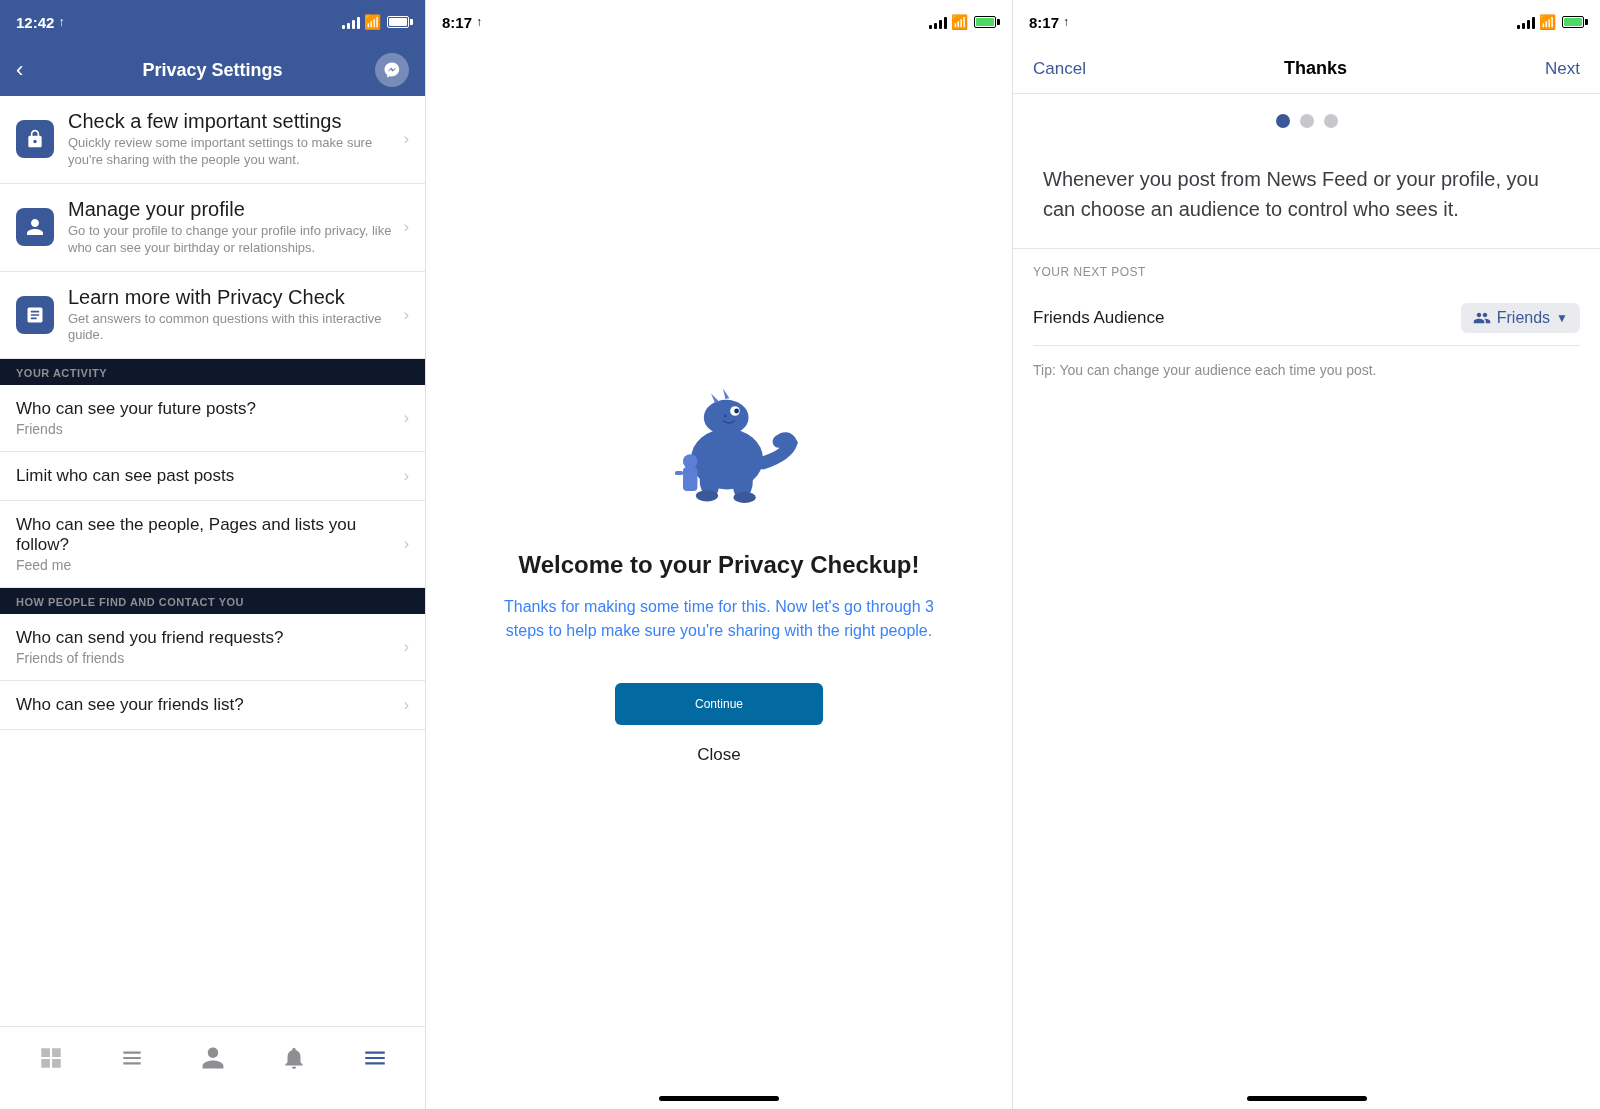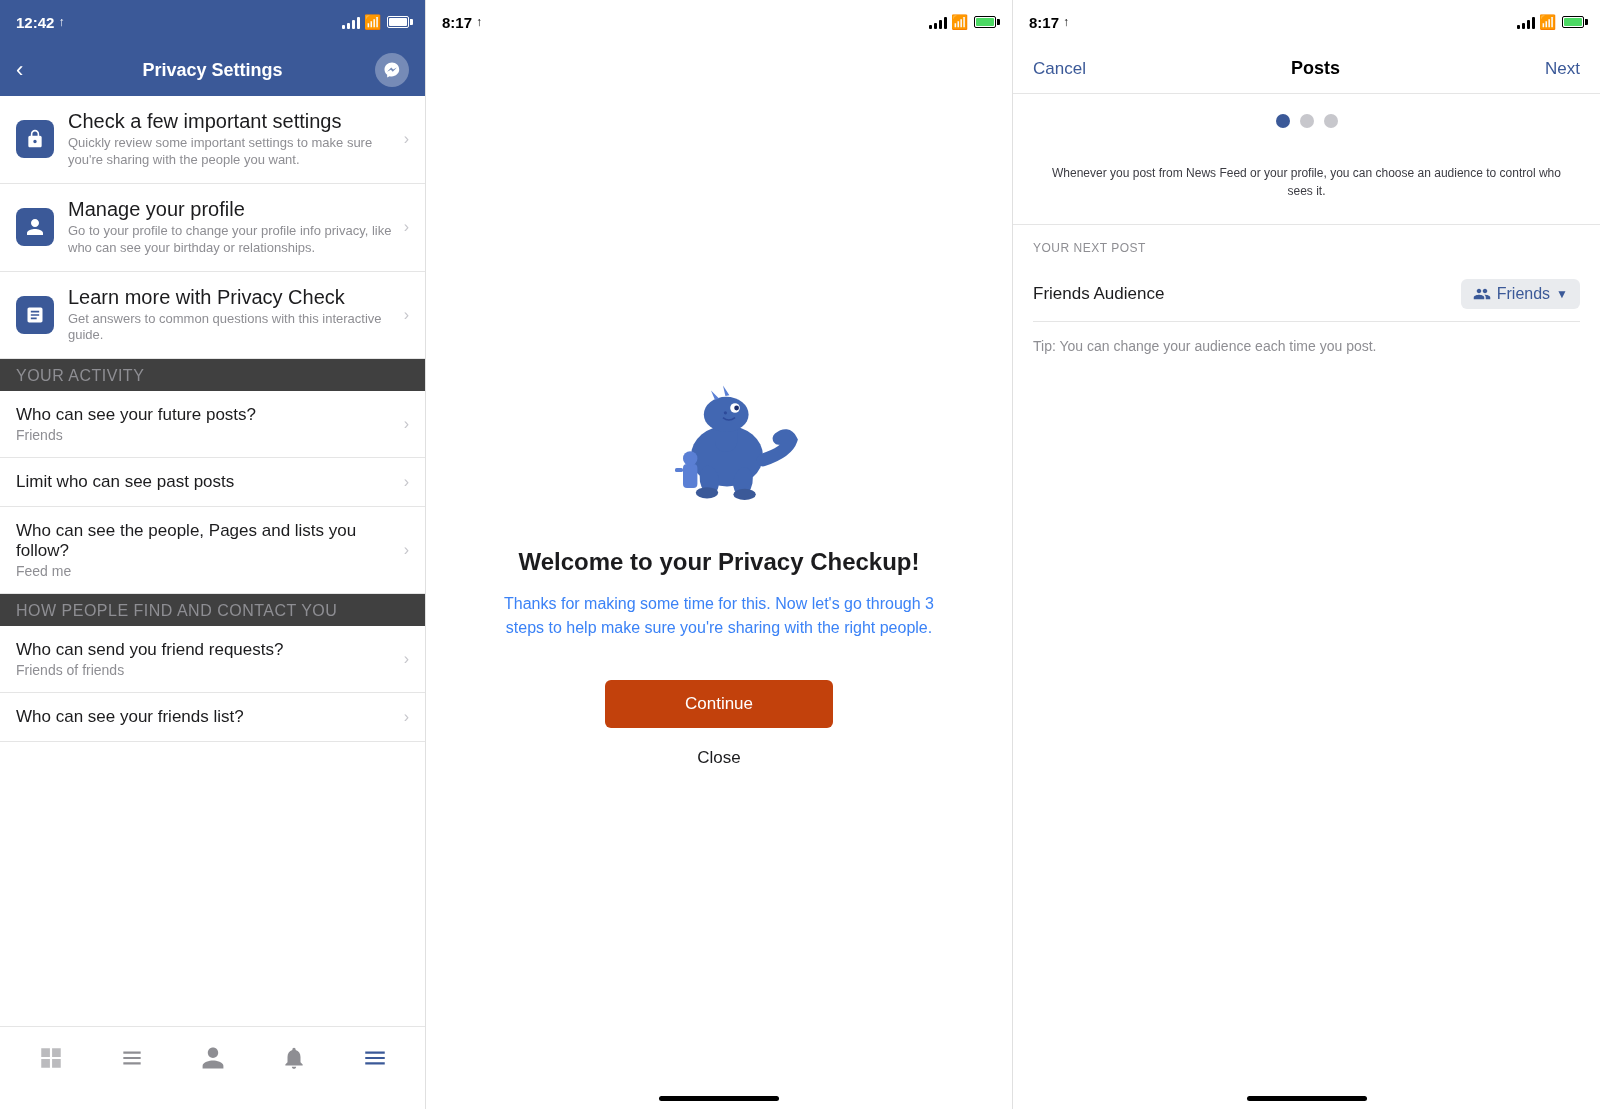--- a/index.html
+++ b/index.html
@@ -113,24 +113,24 @@
       margin-top: 2px;
       line-height: 1.3;
     }
     .settings-item-chevron {
       color: #c7c7cc;
       font-size: 16px;
       margin-left: 8px;
     }
 
     .section-header {
-      background: #404040;
+      background: #0f172a;
       padding: 8px 16px 6px;
-      font-size: 16px;
-      font-weight: 400;
+      font-size: 11px;
+      font-weight: 700;
       color: #8e8e93;
       letter-spacing: 0.5px;
       text-transform: uppercase;
     }
 
     .simple-item {
       display: flex;
       align-items: center;
       padding: 14px 16px;
       border-bottom: 1px solid #e5e5e5;
@@ -219,26 +219,26 @@
     }
     .checkup-desc {
       font-size: 16px;
       color: #3b82f6;
       text-align: center;
       line-height: 1.5;
       margin-bottom: 40px;
     }
 
     .continue-btn {
-      background: #c2410c;
+      background: #0369a1;
       color: #fff;
       border: none;
       border-radius: 6px;
       padding: 14px 80px;
-      font-size: 17px;
+      font-size: 12px;
       font-weight: 500;
       cursor: pointer;
       margin-bottom: 20px;
     }
     .close-btn {
       background: none;
       border: none;
       color: #1c1c1e;
       font-size: 17px;
       cursor: pointer;
@@ -311,22 +311,22 @@
     .dot {
       width: 14px;
       height: 14px;
       border-radius: 50%;
     }
     .dot.active { background: #3b5998; }
     .dot.inactive { background: #c7c7cc; }
 
     .posts-description {
       padding: 16px 30px 24px;
-      text-align: center;
-      font-size: 12px;
+      text-align: left;
+      font-size: 20px;
       color: #3c3c43;
       line-height: 1.5;
       border-bottom: 1px solid #e5e5e5;
     }
 
     .next-post-section {
       padding: 16px 20px 0;
     }
     .next-post-label {
       font-size: 12px;
@@ -649,21 +649,21 @@
       </div>
       <span style="font-size:14px;">📶</span>
       <div class="battery-icon" style="color:#000;">
         <div class="battery-fill green"></div>
       </div>
     </div>
   </div>
 
   <div class="posts-nav">
     <span class="posts-nav-cancel">Cancel</span>
-    <span class="posts-nav-title">Posts</span>
+    <span class="posts-nav-title">Thanks</span>
     <span class="posts-nav-next">Next</span>
   </div>
 
   <div class="progress-dots">
     <div class="dot active"></div>
     <div class="dot inactive"></div>
     <div class="dot inactive"></div>
   </div>
 
   <p class="posts-description">Whenever you post from News Feed or your profile, you can choose an audience to control who sees it.</p>

